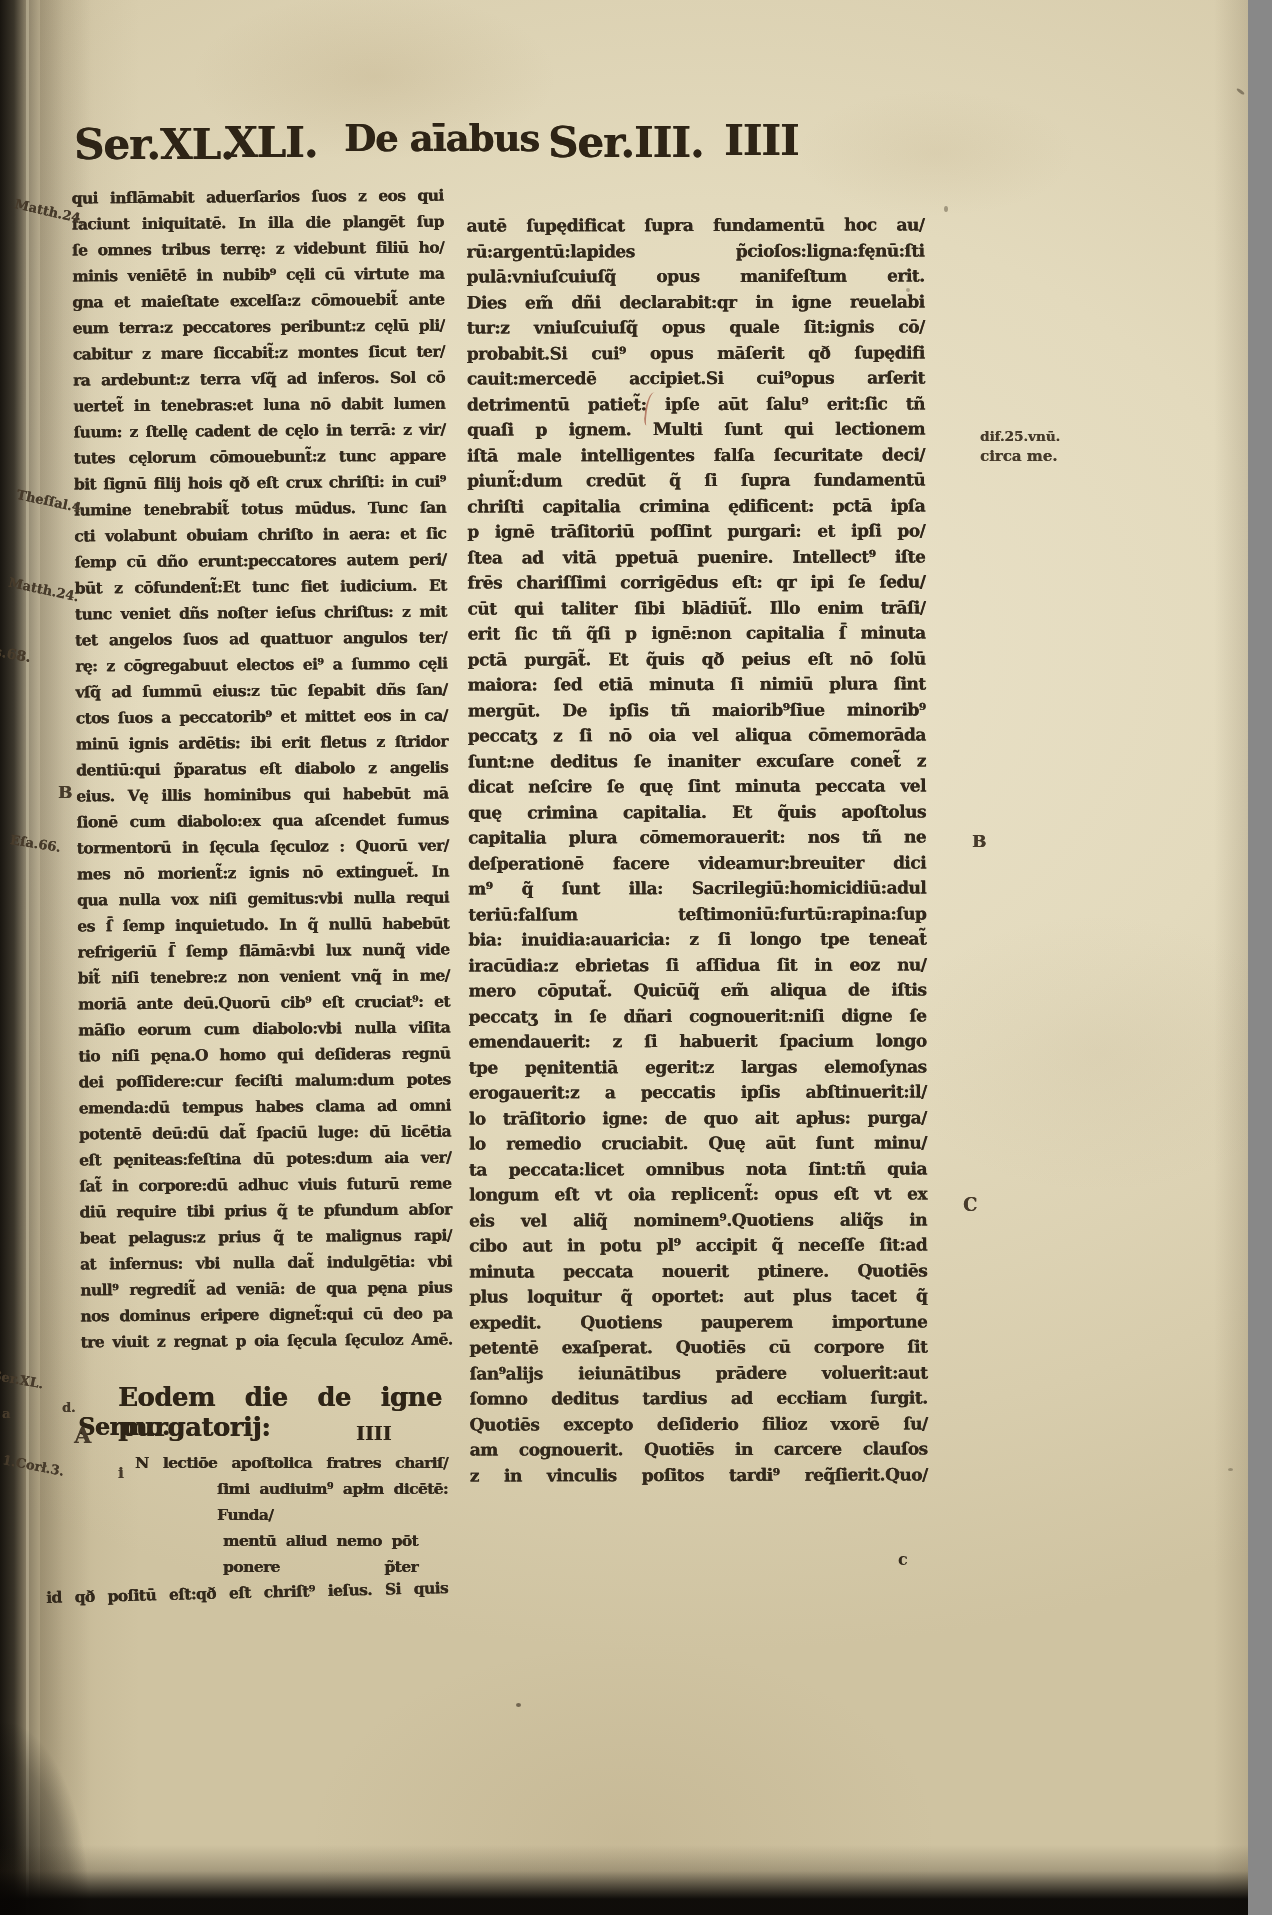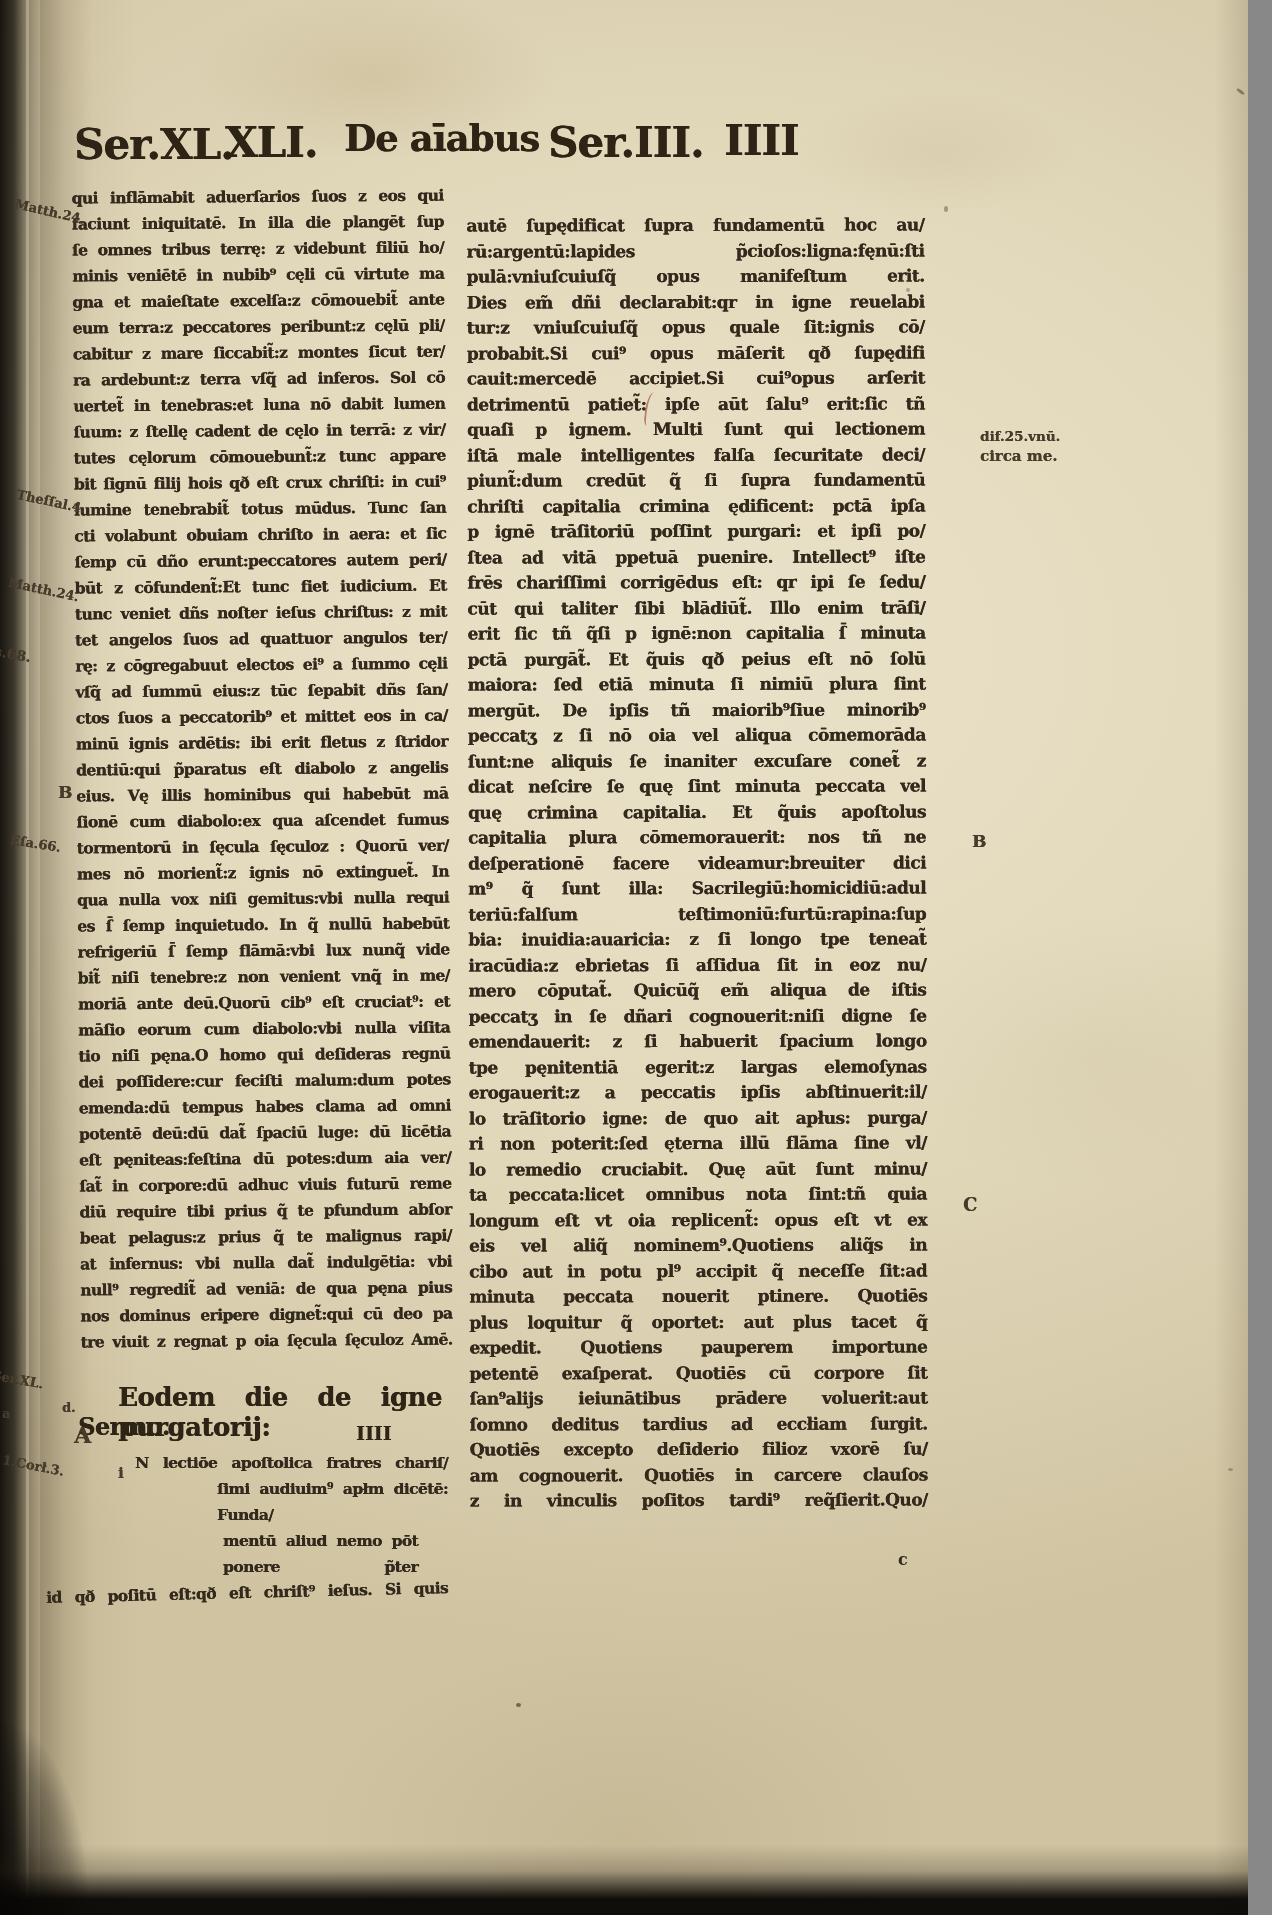--- a/index.html
+++ b/index.html
@@ -166,36 +166,35 @@
       <div class="tl">chriſti capitalia crimina ędificent: pctā ipſa</div>
       <div class="tl">p ignē trāſitoriū poſſint purgari: et ipſi po/</div>
       <div class="tl">ſtea ad vitā ppetuā puenire. Intellect⁹ iſte</div>
       <div class="tl">frēs chariſſimi corrigēdus eſt: qr ipi ſe ſedu/</div>
       <div class="tl">cūt qui taliter ſibi blādiūt̃. Illo enim trāſi/</div>
       <div class="tl">erit ſic tñ q̃ſi p ignē:non capitalia ſ̄ minuta</div>
       <div class="tl">pctā purgāt̃. Et q̃uis qð peius eſt nō ſolū</div>
       <div class="tl">maiora: ſed etiā minuta ſi nimiū plura ſint</div>
       <div class="tl">mergūt. De ipſis tñ maiorib⁹ſiue minorib⁹</div>
       <div class="tl">peccatʒ z ſi nō oia vel aliqua cōmemorāda</div>
-      <div class="tl">ſunt:ne aliquis ſe inaniter excuſare conet̃ z</div>
+      <div class="tl">ſunt:ne deditus ſe inaniter excuſare conet̃ z</div>
       <div class="tl">dicat neſcire ſe quę ſint minuta peccata vel</div>
       <div class="tl">quę crimina capitalia. Et q̃uis apoſtolus</div>
       <div class="tl">capitalia plura cōmemorauerit: nos tñ ne</div>
       <div class="tl">deſperationē facere videamur:breuiter dici</div>
       <div class="tl">m⁹ q̃ ſunt illa: Sacrilegiū:homicidiū:adul</div>
       <div class="tl">teriū:falſum teſtimoniū:furtū:rapina:ſup</div>
       <div class="tl">bia: inuidia:auaricia: z ſi longo tpe teneat̃</div>
       <div class="tl">iracūdia:z ebrietas ſi aſſidua ſit in eoz nu/</div>
       <div class="tl">mero cōputat̃. Quicūq̃ em̃ aliqua de iſtis</div>
       <div class="tl">peccatʒ in ſe dñari cognouerit:niſi digne ſe</div>
       <div class="tl">emendauerit: z ſi habuerit ſpacium longo</div>
       <div class="tl">tpe pęnitentiā egerit:z largas elemoſynas</div>
       <div class="tl">erogauerit:z a peccatis ipſis abſtinuerit:il/</div>
       <div class="tl">lo trāſitorio igne: de quo ait apłus: purga/</div>
-      <div class="tl">ri non poterit:ſed ęterna illū flāma ſine vl/</div>
       <div class="tl">lo remedio cruciabit. Quę aūt ſunt minu/</div>
       <div class="tl">ta peccata:licet omnibus nota ſint:tñ quia</div>
       <div class="tl">longum eſt vt oia replicent̃: opus eſt vt ex</div>
       <div class="tl">eis vel aliq̃ nominem⁹.Quotiens aliq̃s in</div>
       <div class="tl">cibo aut in potu pl⁹ accipit q̃ neceſſe ſit:ad</div>
       <div class="tl">minuta peccata nouerit ptinere. Quotiēs</div>
       <div class="tl">plus loquitur q̃ oportet: aut plus tacet q̃</div>
       <div class="tl">expedit. Quotiens pauperem importune</div>
       <div class="tl">petentē exaſperat. Quotiēs cū corpore ſit</div>
       <div class="tl">ſan⁹alijs ieiunātibus prādere voluerit:aut</div>

